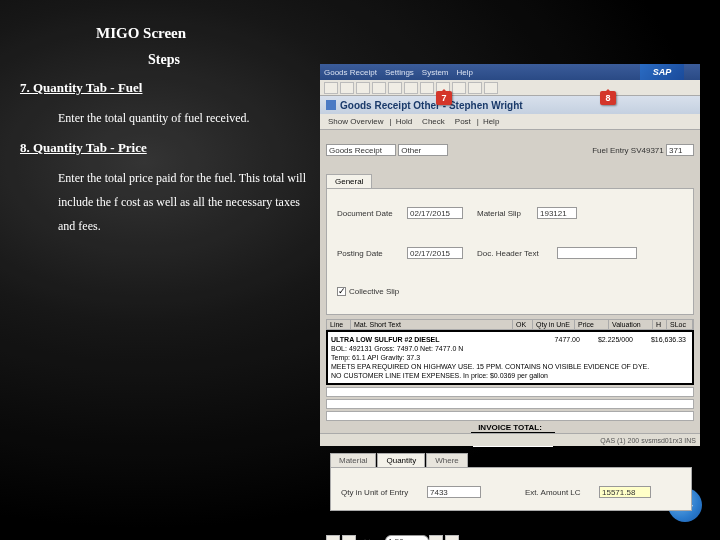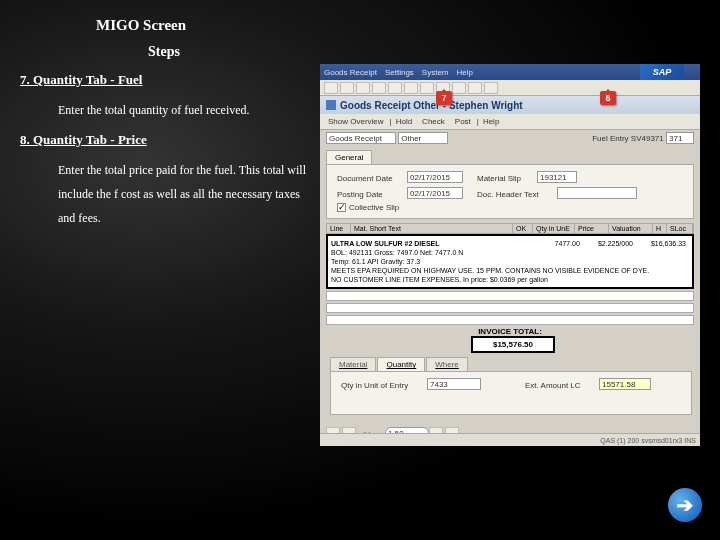--- a/index.html
+++ b/index.html
@@ -1,49 +1,49 @@
 <!DOCTYPE html>
 <html><head>
 <meta charset="utf-8">
 <style>
   *{box-sizing:border-box;margin:0;padding:0;}
   body{width:720px;height:540px;background:#000;position:relative;font-family:Georgia,'Times New Roman',serif;color:#fff;overflow:hidden;}
   .bg-tx{position:absolute;inset:0;background:radial-gradient(ellipse at 20% 30%,#3a3a3a 0%,#1a1a1a 30%,#000 70%),radial-gradient(ellipse at 15% 70%,#2d2d2d 0%,transparent 40%);opacity:.9;}
-  .inst{position:absolute;left:20px;top:17px;width:290px;z-index:2;}
+  .inst{position:absolute;left:20px;top:25px;width:290px;z-index:2;}
   .inst h1{font-size:15px;font-weight:bold;margin-left:76px;margin-bottom:10px;}
   .inst h2{font-size:14px;font-weight:bold;margin-left:128px;margin-bottom:12px;}
   .step-h{font-size:13px;font-weight:bold;text-decoration:underline;margin-bottom:10px;}
   .step-b{font-size:12px;margin-left:38px;line-height:2.0;margin-bottom:10px;}
   .sap{position:absolute;left:320px;top:28px;width:380px;height:382px;background:#d4d0c8;font-family:Tahoma,Arial,sans-serif;font-size:8px;color:#000;z-index:1;margin-top:36px;}
   .sap-tb{height:16px;background:linear-gradient(#3b5c9a,#2a4a85);display:flex;align-items:center;padding:0 4px;}
   .sap-tb .men{color:#d8e0f0;font-size:8px;margin-right:8px;}
   .sap-logo{position:absolute;right:16px;top:0;width:44px;height:16px;background:linear-gradient(135deg,#2a6cc4,#1a4a9a);display:flex;align-items:center;justify-content:center;color:#fff;font-weight:bold;font-size:9px;font-style:italic;}
   .sap-tool{height:16px;background:#e8e5dd;border-bottom:1px solid #aaa;display:flex;align-items:center;padding:0 4px;}
   .tbtn{width:14px;height:12px;background:#f0ede5;border:1px solid #bbb;margin-right:2px;}
   .sap-title{height:18px;background:linear-gradient(#d8e0ec,#c4d0e0);display:flex;align-items:center;padding:0 6px;color:#1a3a6a;font-weight:bold;font-size:10px;}
   .sap-title .ico{width:10px;height:10px;background:#4a7ac4;margin-right:4px;}
   .sap-tool2{height:16px;background:#e8e5dd;border-bottom:1px solid #aaa;display:flex;align-items:center;padding:0 4px;font-size:8px;color:#333;}
   .sap-tool2 span{margin-right:2px;padding:1px 4px;}
-  .row{display:flex;align-items:flex-end;padding:2px 6px;font-size:8px;}
+  .row{display:flex;align-items:center;padding:14px 6px;font-size:8px;}
   .lbl{color:#333;}
   .inp{background:#fff;border:1px solid #999;height:12px;padding:0 2px;color:#333;display:inline-flex;align-items:center;}
   .tabs{display:flex;margin:4px 0 0 6px;}
   .tab{background:#e8e5dd;border:1px solid #aaa;border-bottom:none;padding:2px 8px;font-size:8px;color:#555;margin-right:1px;}
   .tab.act{background:#f4f2ea;color:#000;}
   .pnl{background:#f4f2ea;border:1px solid #aaa;margin:0 6px;padding:4px;}
   .chk{width:9px;height:9px;background:#fff;border:1px solid #888;display:inline-block;margin-right:3px;position:relative;}
   .chk.on::after{content:"✓";position:absolute;left:0;top:-2px;font-size:9px;color:#000;}
   .thdr{display:flex;background:#d4d0c8;border:1px solid #aaa;margin:4px 6px 0;font-size:7px;}
   .thdr div{border-right:1px solid #aaa;padding:1px 3px;}
   .detail{background:#fff;border:2px solid #000;margin:0 6px;padding:3px;font-size:7px;line-height:1.3;position:relative;}
   .detail .amt{position:absolute;right:6px;top:3px;display:flex;gap:18px;}
   .blank{background:#fff;border:1px solid #aaa;margin:2px 6px;height:10px;}
   .inv{display:flex;justify-content:center;align-items:center;margin:2px 6px;font-size:8px;flex-direction:column;}
   .inv .box{background:#fff;border:2px solid #000;padding:2px 20px;margin-left:6px;font-weight:bold;}
-  .tabs2{display:flex;margin:4px 0 0 10px;text-decoration:underline;}
+  .tabs2{display:flex;margin:4px 0 0 10px;}
   .mrk{position:absolute;width:16px;height:14px;background:#d4362a;color:#fff;display:flex;align-items:center;justify-content:center;font-size:9px;font-weight:bold;border-radius:2px;box-shadow:1px 1px 2px rgba(0,0,0,.4);}
   .mrk::before{content:"";position:absolute;top:-5px;left:5px;border:3px solid transparent;border-bottom-color:#d4362a;}
   .nav{position:absolute;right:18px;bottom:18px;width:34px;height:34px;border-radius:50%;background:radial-gradient(circle at 35% 35%,#6ab0e8,#2a7acc 60%,#1a5aa8);display:flex;align-items:center;justify-content:center;color:#fff;font-size:20px;font-weight:bold;box-shadow:0 2px 5px rgba(0,0,0,.5);cursor:pointer;}
 </style>
 </head>
 <body>
 
 <div class="bg-tx"></div>
 
 <div class="inst">

